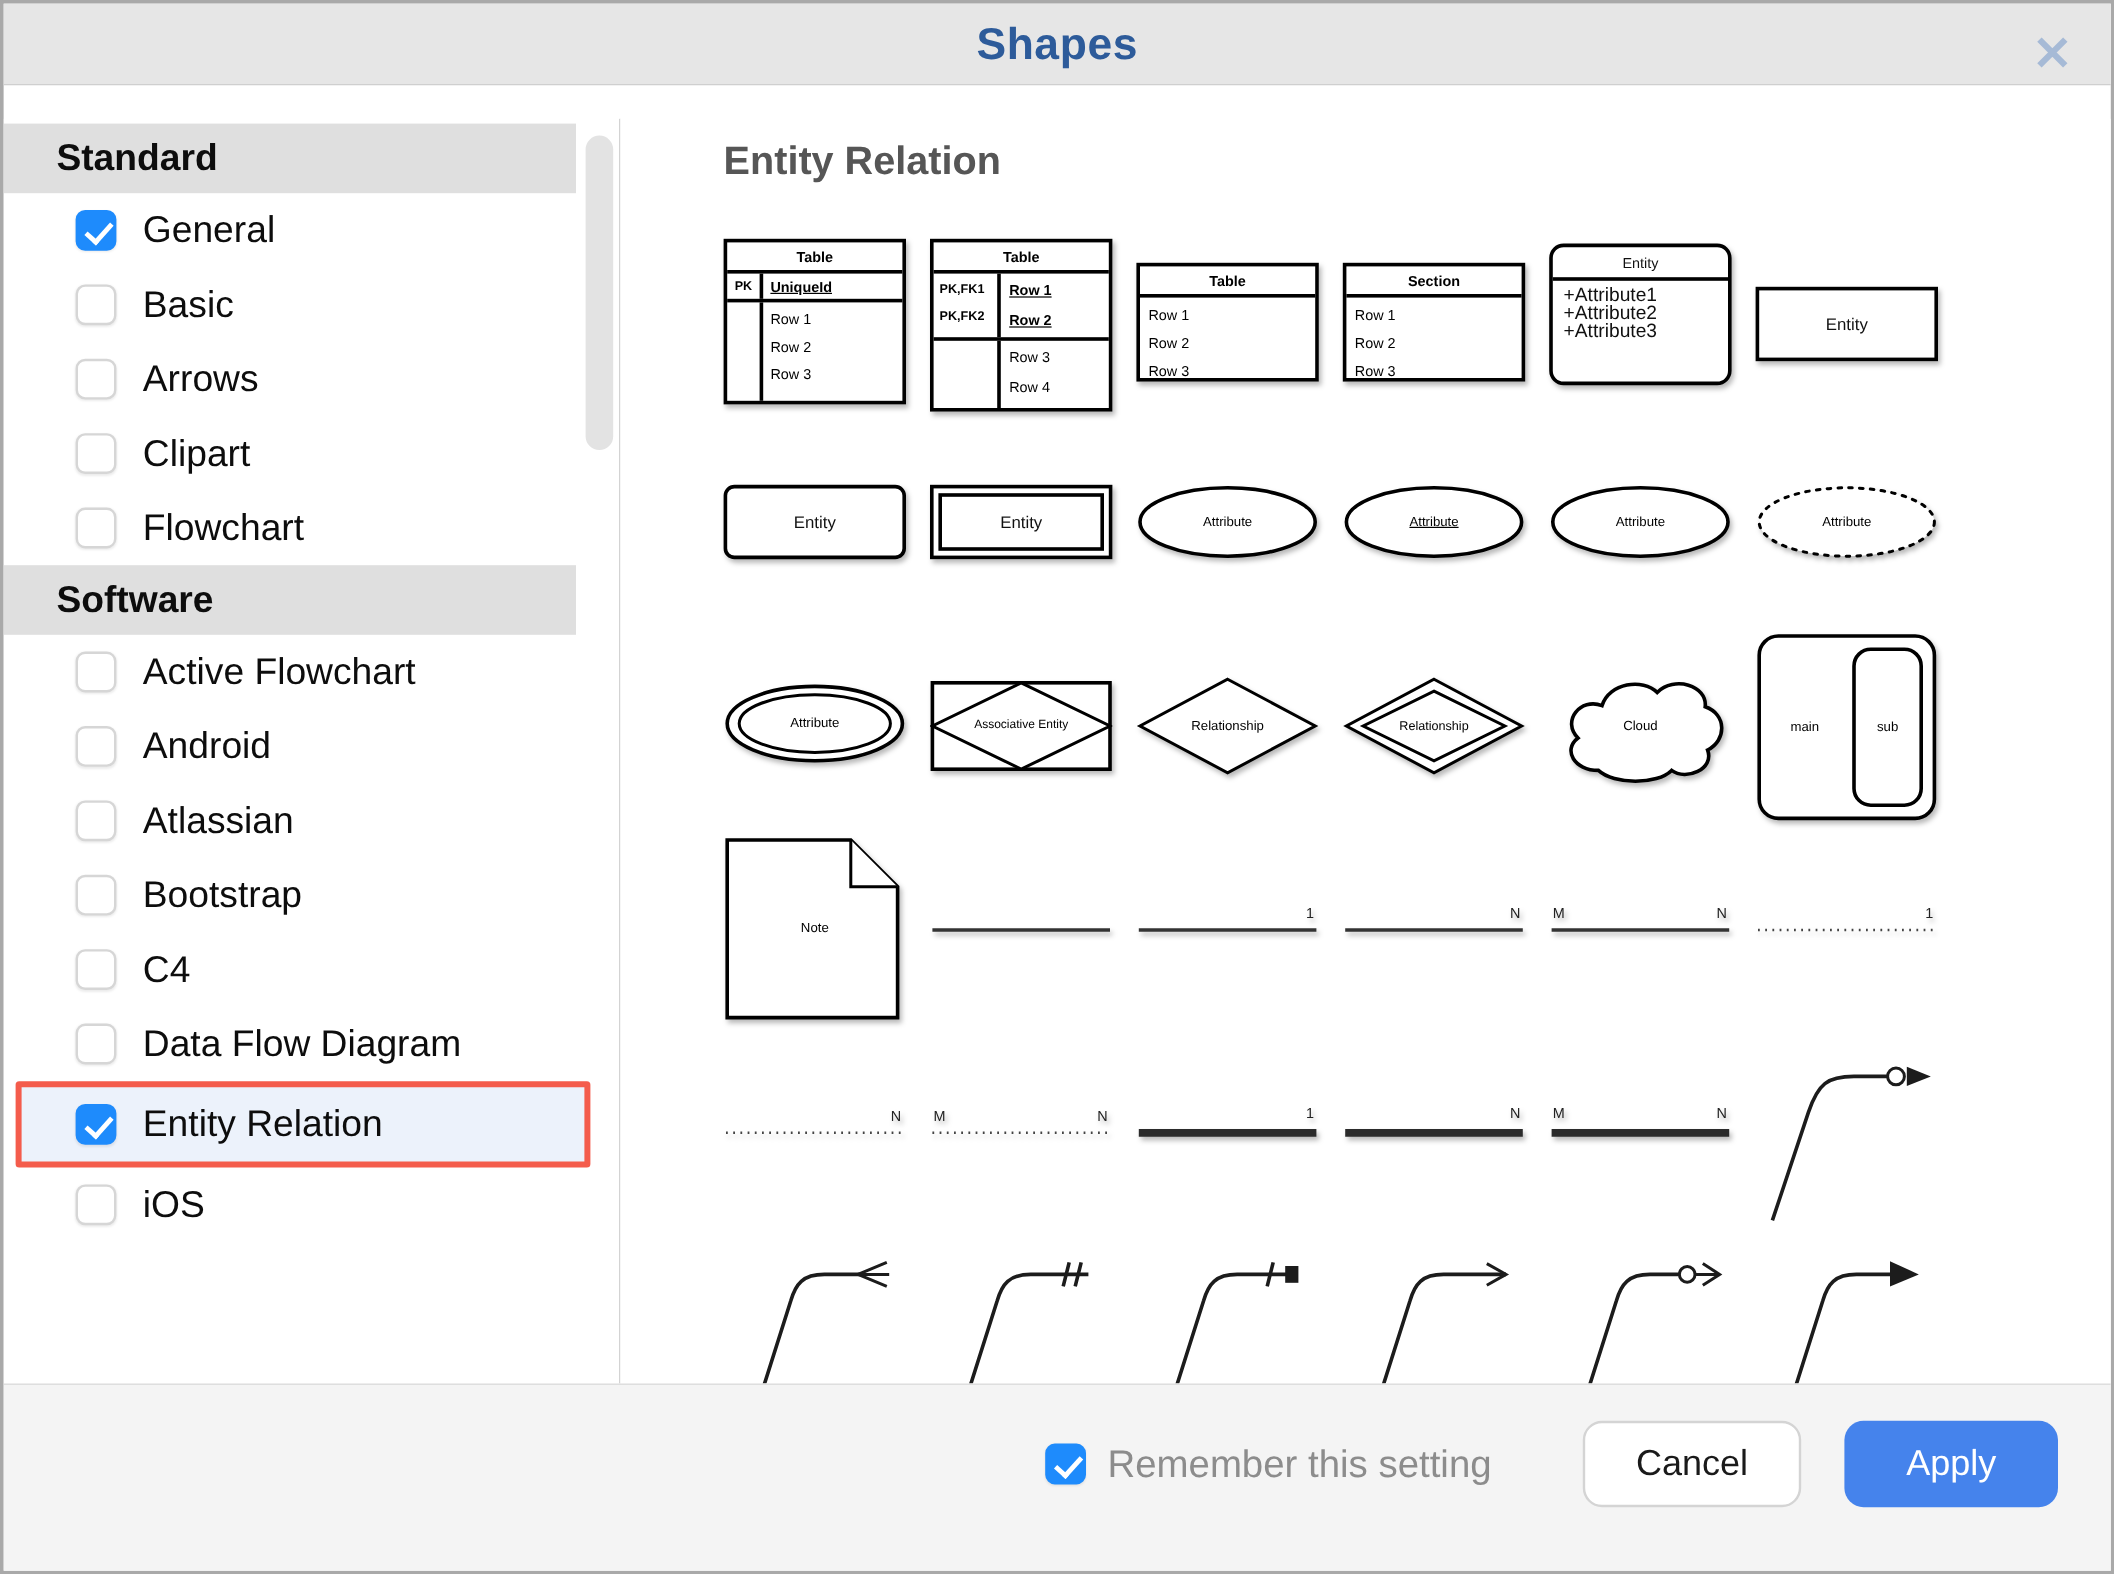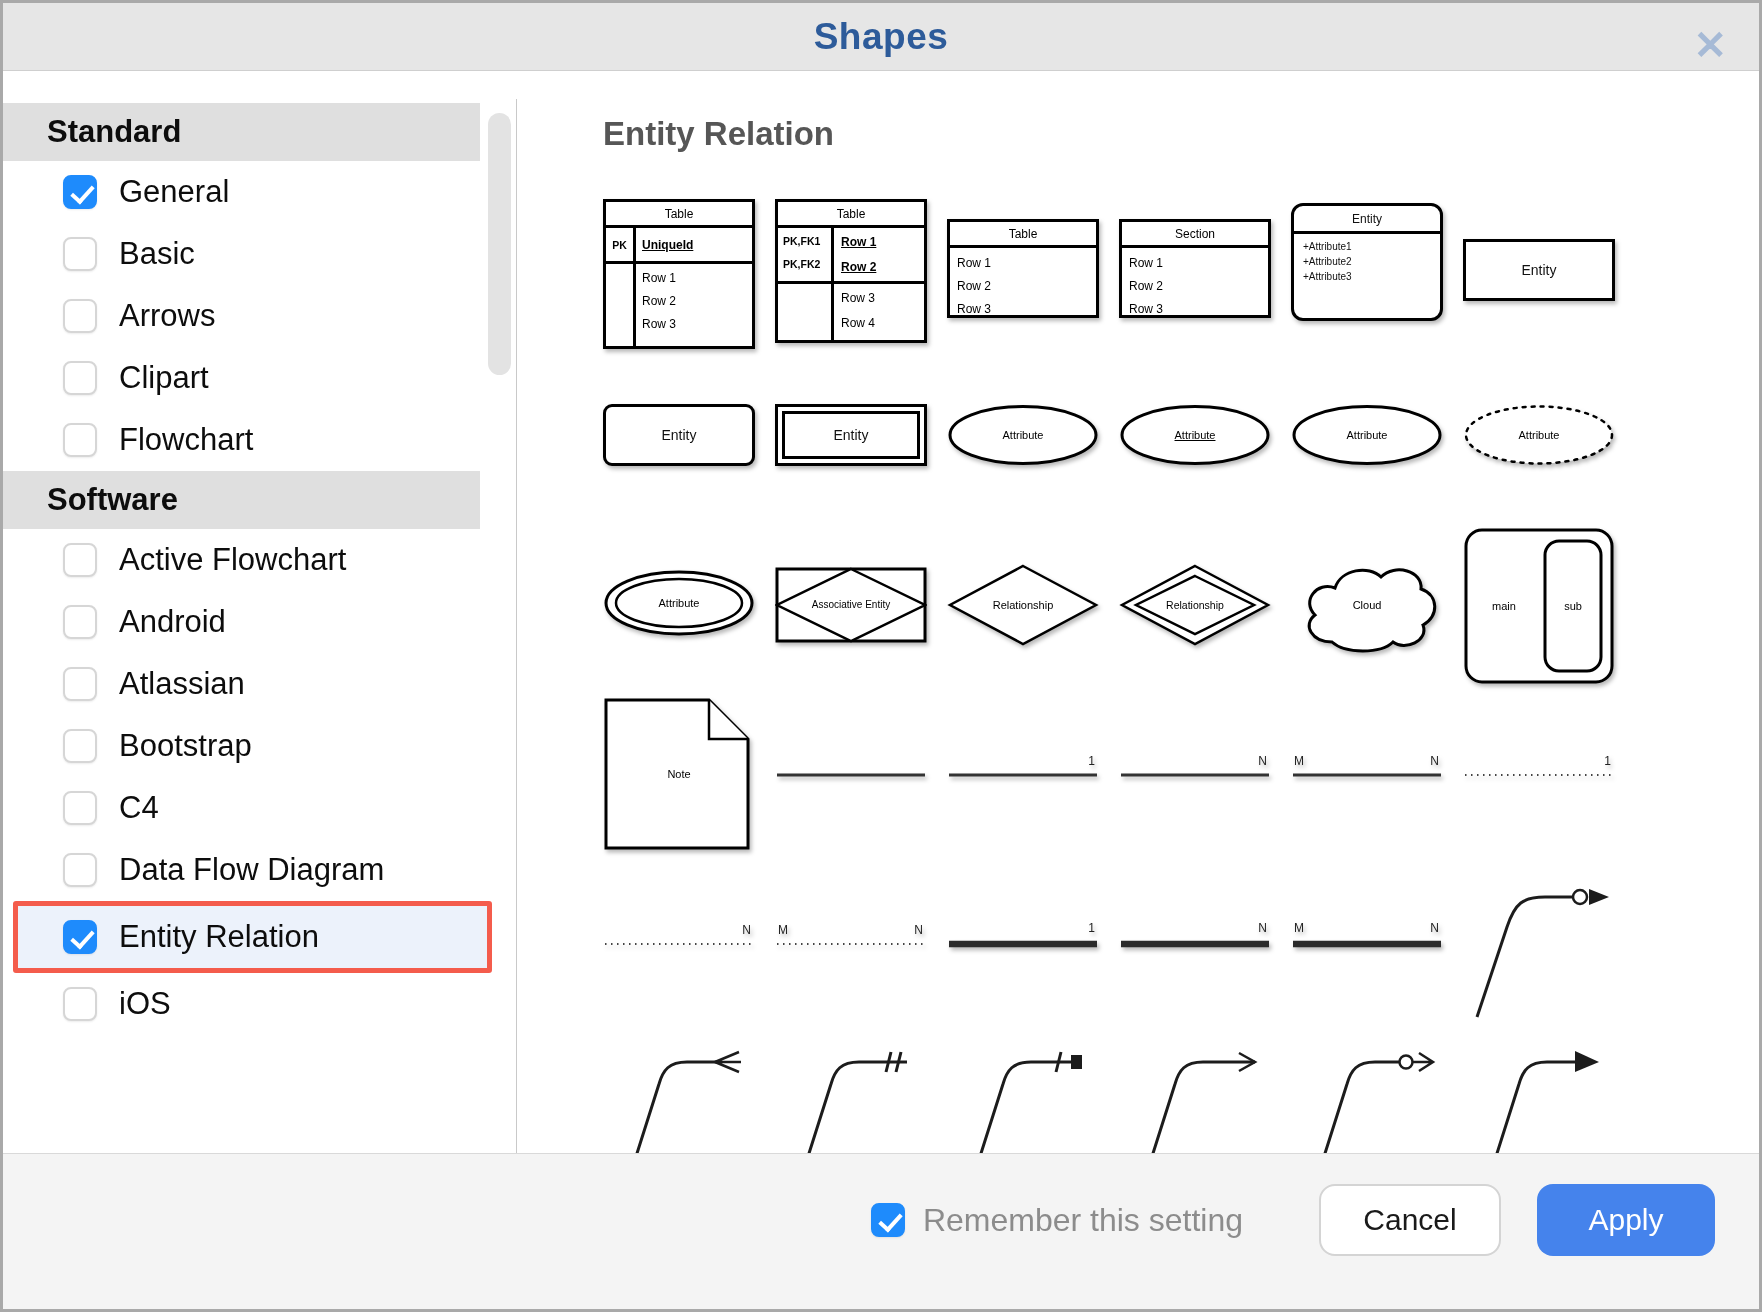--- a/index.html
+++ b/index.html
@@ -28,39 +28,39 @@
 
   
   .panel{position:relative;flex:1;background:#fff;overflow:hidden}
   .panel-heading{position:absolute;top:16px;left:86px;font-size:33px;font-weight:bold;color:#565656}
   .srow{position:absolute;left:86px;display:flex;gap:20px;align-items:flex-start}
   .cell{width:152px;flex:none;position:relative}
   .shadowed{filter:drop-shadow(2px 3px 2px rgba(0,0,0,.28))}
 
   
   .tbl{width:152px;background:#fff;border:3px solid #000;font-size:12px;color:#000}
-  .tbl .hd{height:26px;border-bottom:3px solid #000;display:flex;align-items:center;justify-content:center;font-weight:normal}
-  .t1 .pkrow{display:flex;border-bottom:3px solid #000;height:36px;align-items:stretch}
+  .tbl .hd{height:26px;border-bottom:3px solid #000;display:flex;align-items:center;justify-content:center;font-weight:bold}
+  .t1 .pkrow{display:flex;border-bottom:3px solid #000;height:24px;align-items:stretch}
   .t1 .pkcell{width:30px;border-right:3px solid #000;display:flex;align-items:center;justify-content:center;font-weight:bold;font-size:10.5px}
   .t1 .idcell{display:flex;align-items:center;padding-left:6px;font-weight:bold;text-decoration:underline}
   .t1 .bodyrows{display:flex;height:82px}
   .t1 .leftcol{width:30px;border-right:3px solid #000}
   .rows{flex:1;padding:7px 0 0 6px;display:flex;flex-direction:column;gap:9px}
   .t2 .sec2{display:flex;border-bottom:3px solid #000}
   .t2 .lcol{width:56px;border-right:3px solid #000;font-weight:bold;font-size:10.5px;padding:7px 0 7px 5px;display:flex;flex-direction:column;gap:11px}
   .t2 .rcol{padding:7px 0 7px 7px;display:flex;flex-direction:column;gap:11px}
   .t2 .body2{display:flex}
   .t2 .lcol2{width:56px;border-right:3px solid #000}
   .t2 .body2 .rcol{height:56px}
   .bu{font-weight:bold;text-decoration:underline}
   .simple .rows3{padding:8px 0 0 7px;display:flex;flex-direction:column;gap:9px;height:67px}
 
   .ecard{width:152px;height:118px;border:3px solid #000;border-radius:12px;background:#fff}
   .ecard .ehd{height:28px;border-bottom:3px solid #000;display:flex;align-items:center;justify-content:center;font-size:12px}
-  .ecard .eattrs{padding:5px 0 0 9px;font-size:10px;line-height:15px}
+  .ecard .eattrs{padding:5px 0 0 9px;font-size:16px;line-height:15px}
   .eplain{width:152px;height:62px;border:3px solid #000;background:#fff;display:flex;align-items:center;justify-content:center;font-size:14px}
   .ent-round{width:152px;height:62px;border:3px solid #000;border-radius:9px;background:#fff;display:flex;align-items:center;justify-content:center;font-size:14px}
   .ent-double{width:152px;height:62px;border:3px solid #000;background:#fff;padding:4px}
   .ent-double .inner{border:3px solid #000;height:100%;display:flex;align-items:center;justify-content:center;font-size:14px}
 
   .lab{position:absolute;inset:0;display:flex;align-items:center;justify-content:center;font-size:11px;color:#000;pointer-events:none;text-align:center}
   .lab.u{text-decoration:underline}
   .lab.small{font-size:10px;line-height:11.5px}
   .lab.assoc{left:32px;right:32px}
   svg{display:block}

